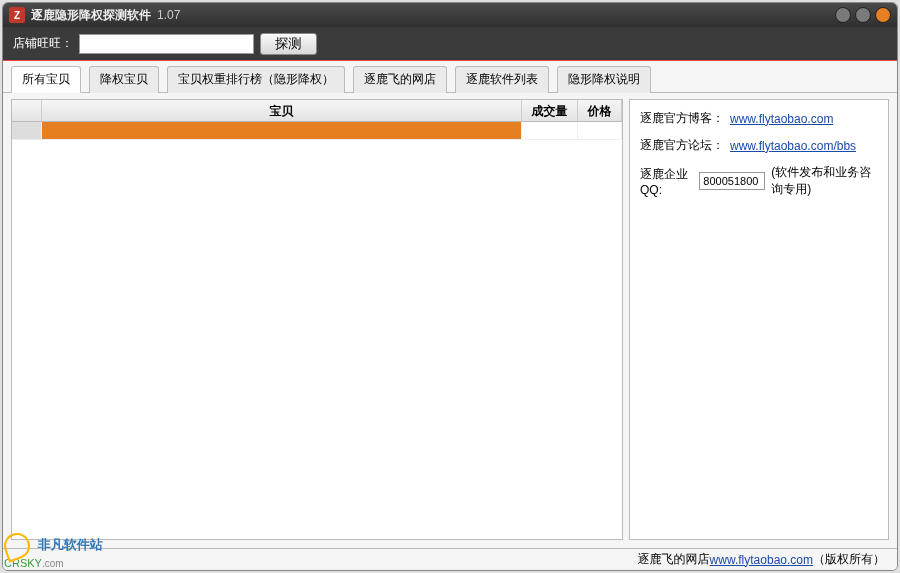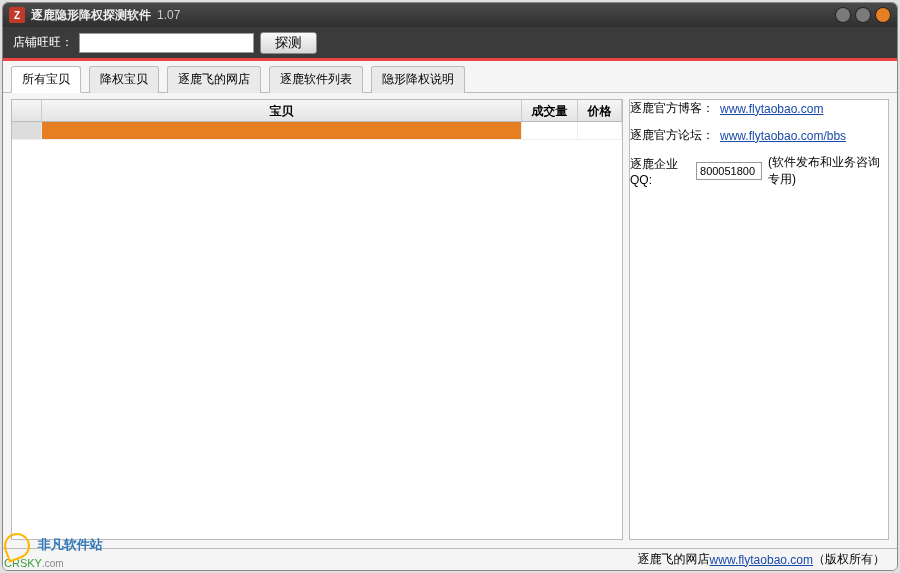--- a/index.html
+++ b/index.html
@@ -51,21 +51,21 @@
 .win-max { background: #7a7a7a; }
 .win-close { background: #e67e22; }
 .toolbar {
   height: 34px;
   background: #3b3b3b;
   display: flex;
   align-items: center;
   padding: 0 10px;
   color: #fff;
   gap: 6px;
-  border-bottom: 3px solid #ef4444;
+  border-bottom: 1px solid #ef4444;
 }
 .toolbar label { color: #fff; }
 .toolbar input[type=text] {
   width: 175px; height: 20px;
   border: 1px solid #999;
   background: #fff;
   padding: 0 4px;
 }
 .btn {
   height: 22px;
@@ -104,21 +104,21 @@
   gap: 6px;
   min-height: 0;
 }
 .panel {
   border: 1px solid #bbb;
   background: #fff;
   display: flex;
   flex-direction: column;
 }
 .left-panel { flex: 1; text-align: center; }
-.right-panel { width: 260px; padding: 0; }
+.right-panel { width: 260px; padding: 10px; }
 .grid-header {
   display: flex;
   background: linear-gradient(#f6f6f6, #e3e3e3);
   border-bottom: 1px solid #bbb;
   height: 22px;
   align-items: stretch;
 }
 .grid-header .col {
   border-right: 1px solid #ccc;
   padding: 3px 6px;
@@ -201,20 +201,21 @@
 
   <div class="toolbar">
     <label>店铺旺旺：</label>
     <input type="text" value="" style="">
     <button class="btn">探测</button>
   </div>
 
   <div class="tabs">
     <div class="tab active">所有宝贝</div>
     <div class="tab">降权宝贝</div>
+    <div class="tab">宝贝权重排行榜（隐形降权）</div>
     <div class="tab">逐鹿飞的网店</div>
     <div class="tab">逐鹿软件列表</div>
     <div class="tab">隐形降权说明</div>
   </div>
 
   <div class="content">
     <div class="panel left-panel">
       <div class="grid-header">
         <div class="col col-sel"></div>
         <div class="col col-name">宝贝</div>

